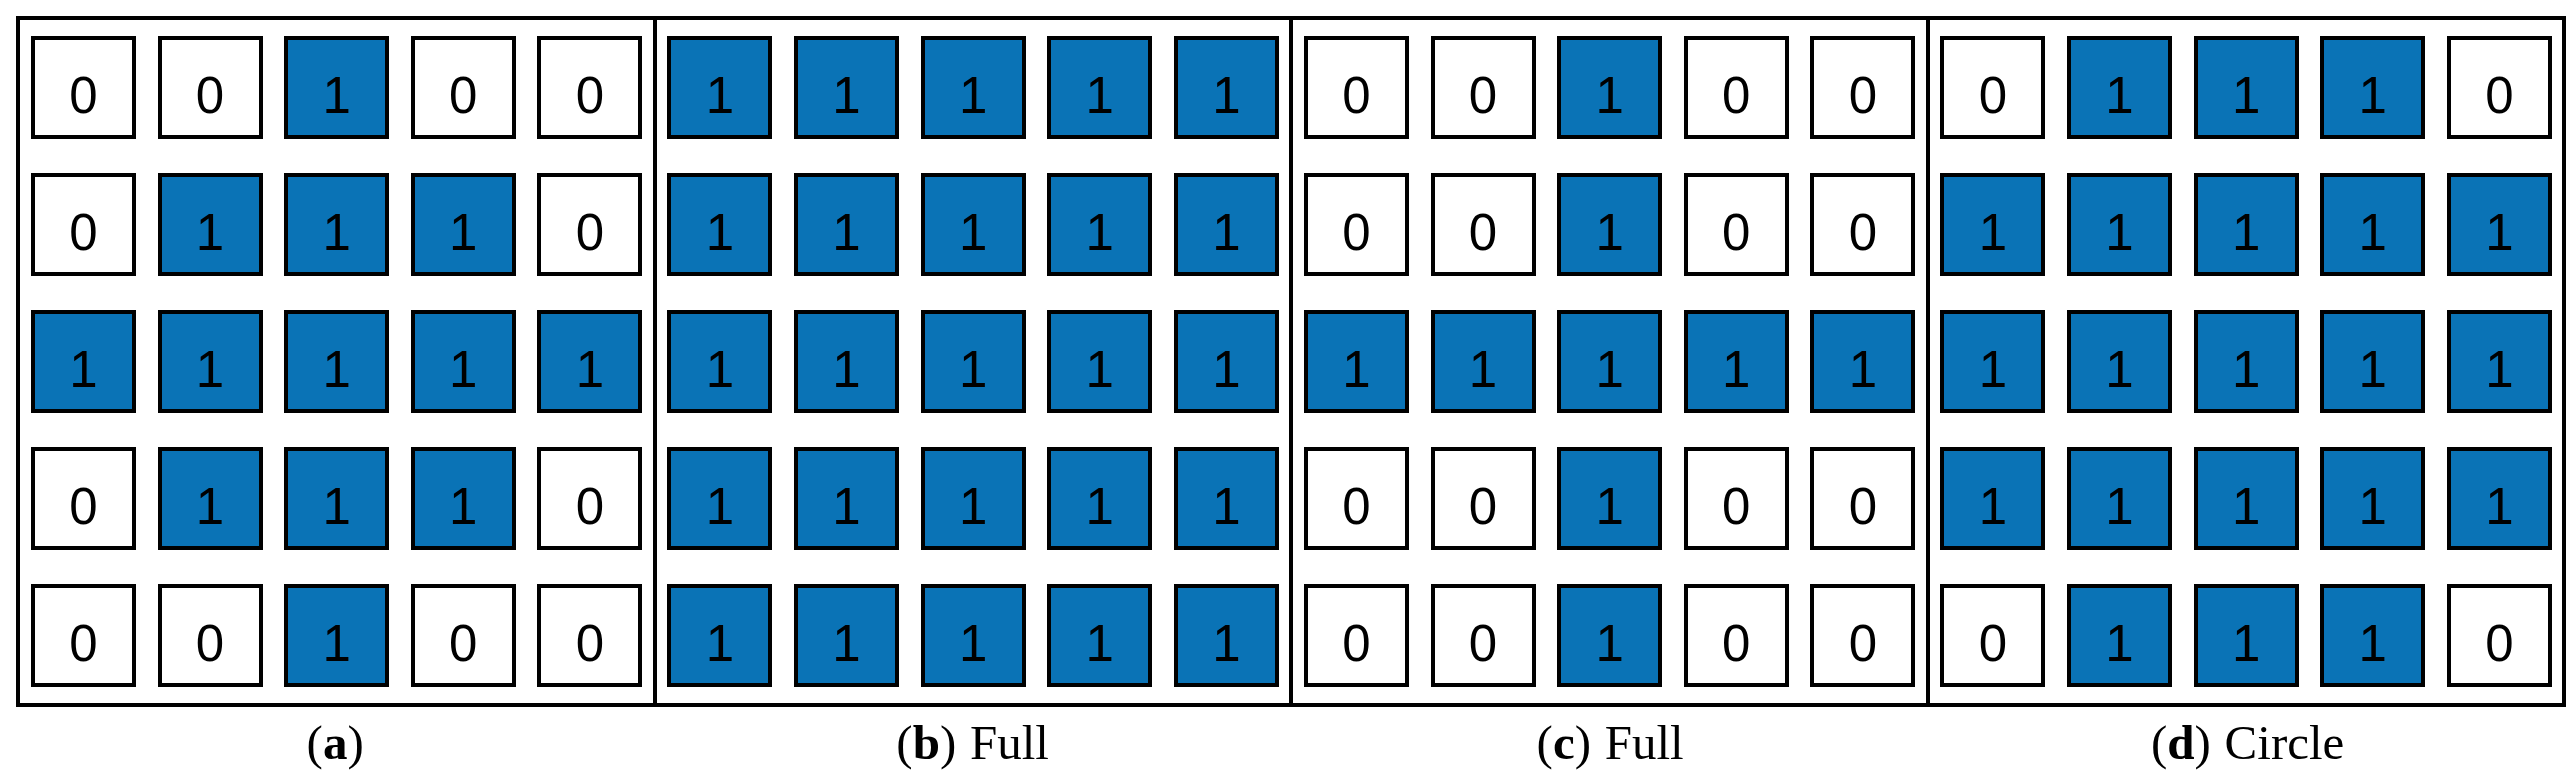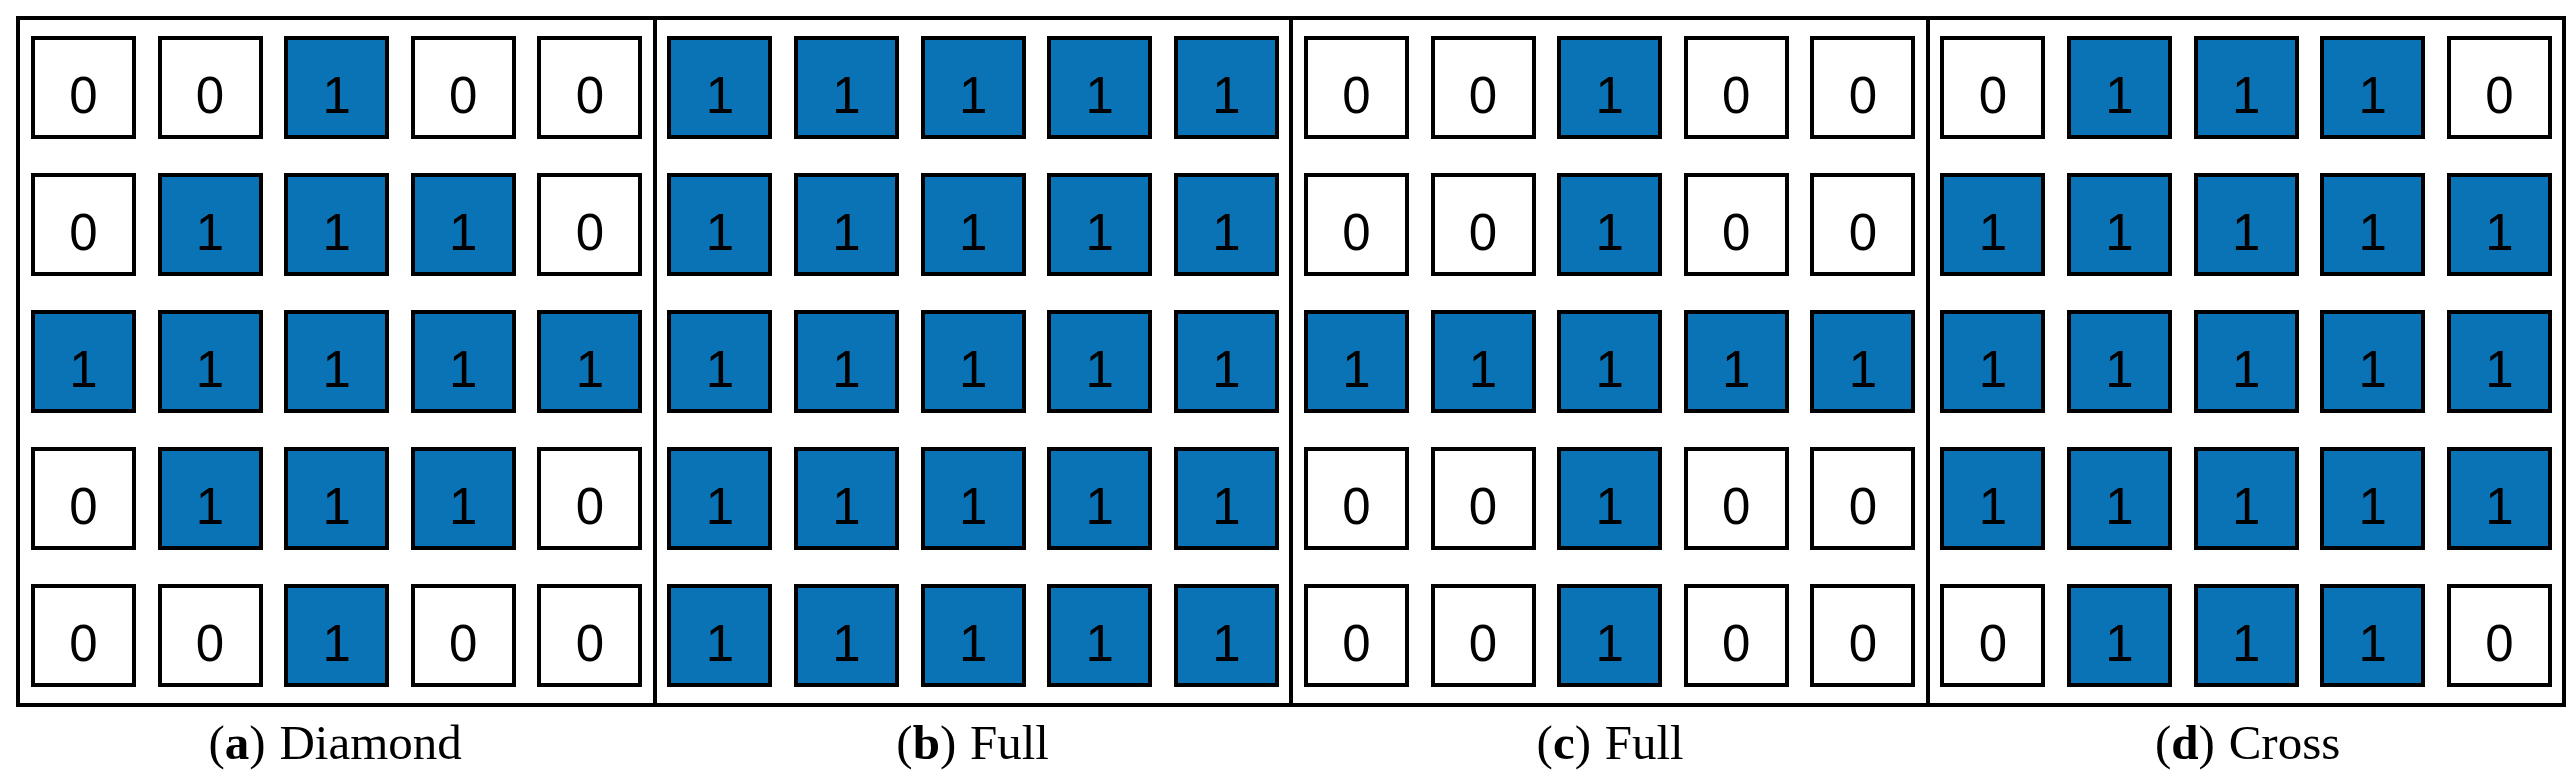--- a/index.html
+++ b/index.html
@@ -193,27 +193,27 @@
         <div class="cell empty">0</div>
         <div class="cell filled">1</div>
         <div class="cell filled">1</div>
         <div class="cell filled">1</div>
         <div class="cell empty">0</div>
       </div>
   </div>
 
   <div class="captions">
     <div class="caption">
-      <span class="paren">(</span><span class="letter">a</span><span class="paren">)</span><span class="name">Diamond</span>
+      <span class="paren">(</span><span class="letter">a</span><span class="paren">)</span>
     </div>
     <div class="caption">
       <span class="paren">(</span><span class="letter">b</span><span class="paren">)</span><span class="name">Full</span>
     </div>
     <div class="caption">
       <span class="paren">(</span><span class="letter">c</span><span class="paren">)</span><span class="name">Full</span>
     </div>
     <div class="caption">
-      <span class="paren">(</span><span class="letter">d</span><span class="paren">)</span><span class="name">Cross</span>
+      <span class="paren">(</span><span class="letter">d</span><span class="paren">)</span><span class="name">Circle</span>
     </div>
   </div>
 
 </div>
 
 
 </body></html>

